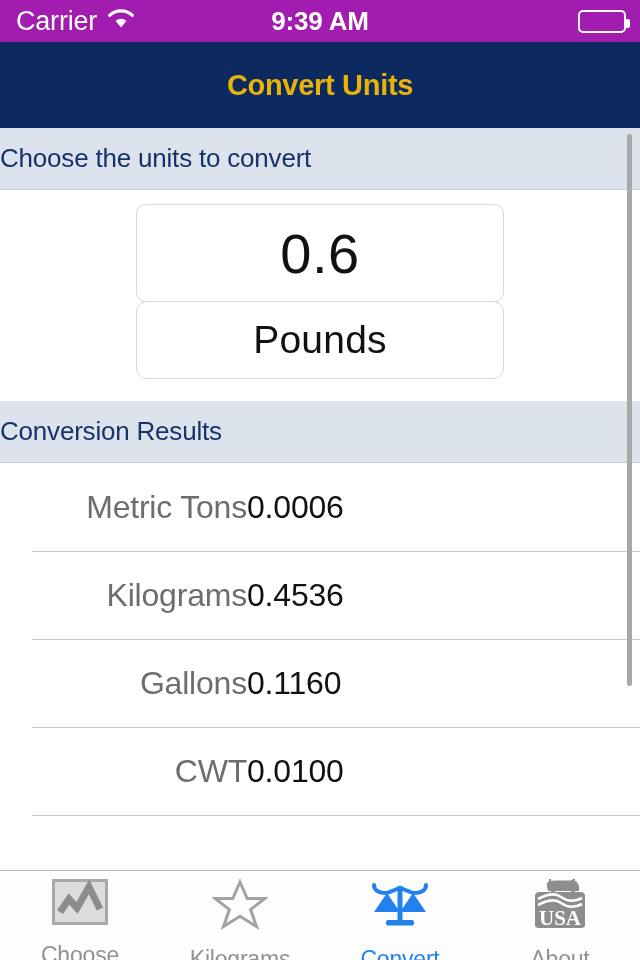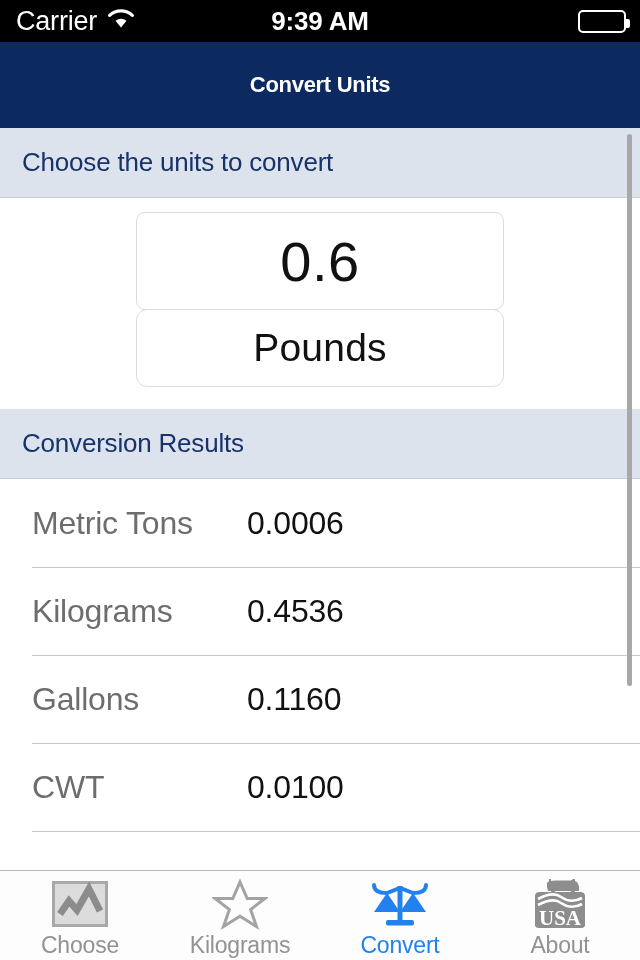--- a/index.html
+++ b/index.html
@@ -8,21 +8,21 @@
     font-family:"Liberation Sans", sans-serif;
     background:#ffffff;
     overflow:hidden;
     position:relative;
   }
   #app { width:640px; height:960px; position:relative; background:#fff; }
 
   
   .statusbar {
     position:absolute; top:0; left:0; width:640px; height:42px;
-    background:#000000; color:#fff;padding-left:17px;
+    background:#a21caf; color:#fff;padding-left:17px;
   }
   .sb-left {
     position:absolute; left:16px; top:0; height:42px;
     display:flex; align-items:center; gap:9px;
   }
   .sb-carrier { font-size:27px; letter-spacing:-0.2px; line-height:1; }
   .wifi-icon { display:block; }
   .sb-time {
     position:absolute; left:0; top:0; width:640px; height:42px;
     display:flex; align-items:center; justify-content:center;
@@ -41,35 +41,34 @@
     width:4px; height:9px; background:#fff; border-radius:0 2px 2px 0;
   }
 
   
   .navbar {
     position:absolute; top:42px; left:0; width:640px; height:86px;
     background:#0c2a5f;
     display:flex; align-items:center; justify-content:center;
   }
   .navtitle {
-    color:#ffffff; font-size:22px; font-weight:bold; letter-spacing:-0.3px;
+    color:#eab308; font-size:29px; font-weight:bold; letter-spacing:-0.3px;
   }
 
   
   .content {
     position:absolute; top:128px; left:0; width:640px; height:742px;
     background:#fff; overflow:hidden;
   }
 
   .section-header {
     background:#dde3ed;
     border-bottom:1px solid #c8cfdb;
-    height:70px;
+    height:62px;
     display:flex; align-items:center;
-    padding-left:22px;
   }
   .section-header .sh-text {
     color:#17336b; font-size:26px; letter-spacing:-0.2px;
   }
 
   .input-area {
     background:#fff;
     padding:14px 0 22px 0;
     display:flex; flex-direction:column; align-items:center;
   }
@@ -92,20 +91,21 @@
     content:""; position:absolute; left:32px; right:0; top:0;
     height:1px; background:#c8c7cc;
   }
   .result-row:after {
     content:""; position:absolute; left:32px; right:0; bottom:0;
     height:0;
   }
   .res-label {
     color:#6d6d6d; font-size:32px; width:215px; letter-spacing:-0.2px;
     font-weight:300;
+    text-align:right;
   }
   .res-value {
     color:#111; font-size:32px; letter-spacing:-0.2px; font-weight:300;
   }
   .trailing-sep {
     position:relative; height:38px;
   }
   .trailing-sep:before {
     content:""; position:absolute; left:32px; right:0; top:0;
     height:1px; background:#c8c7cc;
@@ -120,21 +120,21 @@
 
   
   .tabbar {
     position:absolute; bottom:0; left:0; width:640px; height:90px;
     background:#fdfdfd; border-top:1px solid #b8b8b8;
     display:flex;
   }
   .tab {
     flex:1; display:flex; flex-direction:column;
     align-items:center; justify-content:flex-start;
-    padding-top:8px; gap:3px;
+    padding-top:8px; gap:17px;
   }
   .tab-icon {
     height:50px; display:flex; align-items:center; justify-content:center;
   }
   .tab-label {
     font-size:23px; color:#929292; letter-spacing:-0.2px;
   }
   .tab.active .tab-label { color:#2281ef; }
 </style>
 </head>

